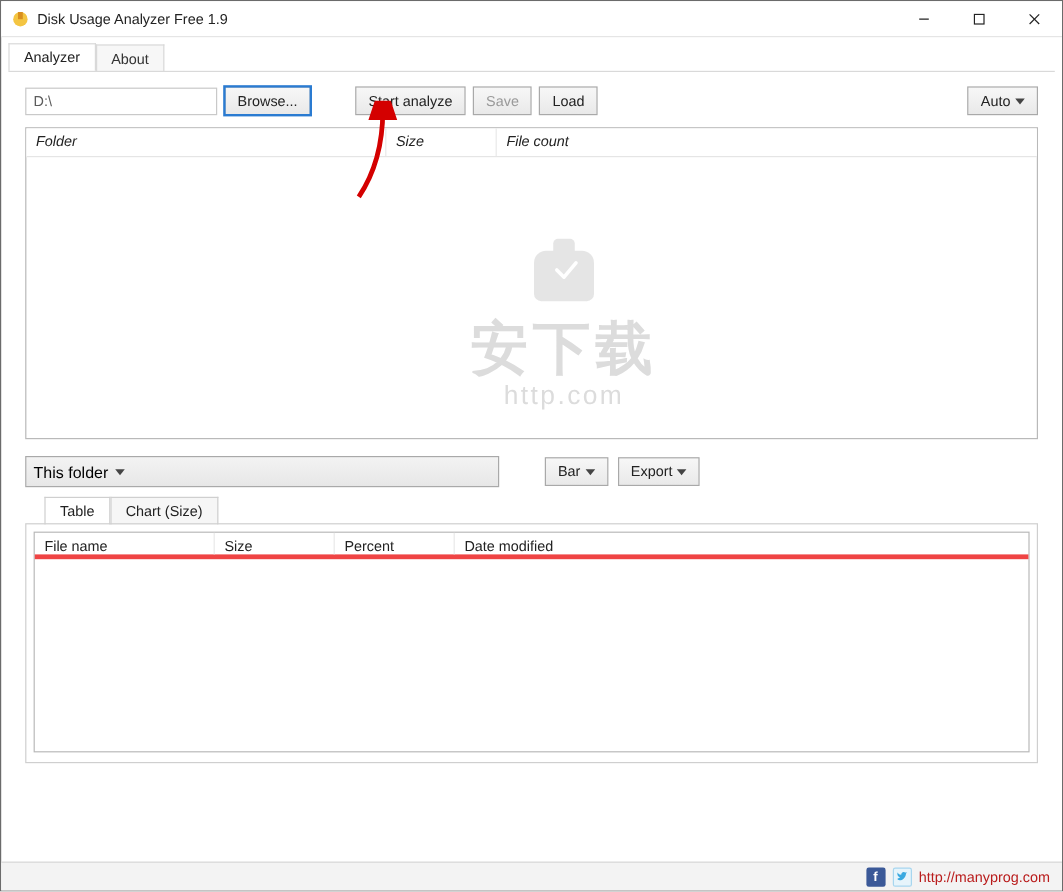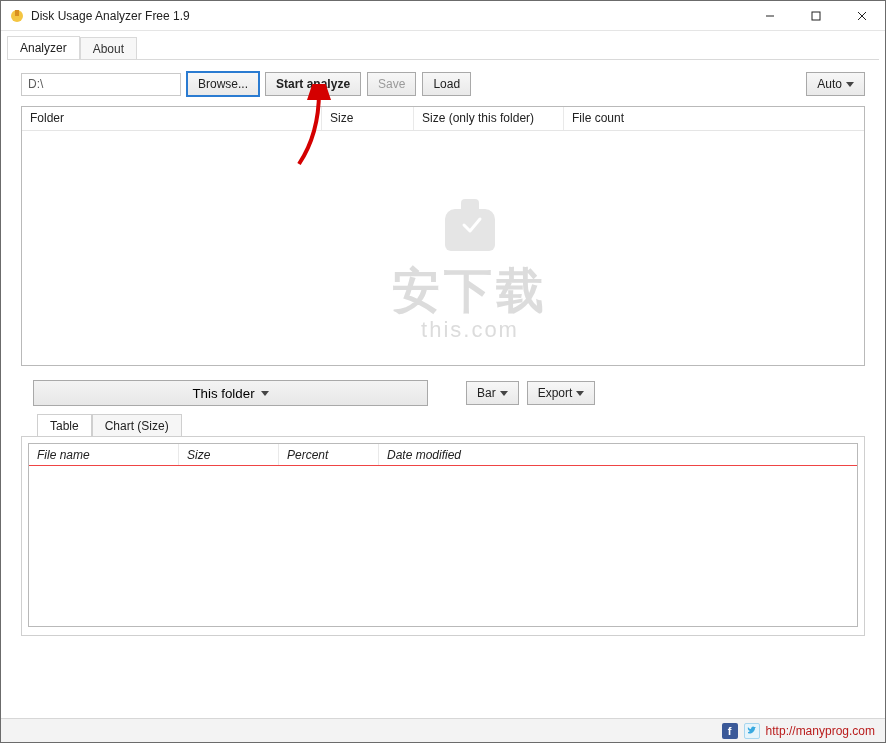--- a/index.html
+++ b/index.html
@@ -77,40 +77,41 @@
   .btn {
     height: 24px;
     padding: 0 10px;
     background: linear-gradient(#f7f7f7,#e9e9e9);
     border: 1px solid #a9a9a9;
     font-size: 12px;
     display: inline-flex; align-items: center; gap: 4px;
     color: #222;
   }
   .btn.focus { outline: 2px solid #2a7bd1; outline-offset: -1px; }
-  .btn.bold { font-weight: 700; }
+  .btn.bold { font-weight: 400; margin-left: 31px; }
   .btn.disabled { color: #9a9a9a; }
   .caret {
     width: 0; height: 0;
     border-left: 4px solid transparent;
     border-right: 4px solid transparent;
     border-top: 5px solid #444;
     display: inline-block;
   }
   
   .tree {
     border: 1px solid #b9b9b9;
     height: 260px;
     position: relative;
   }
   .tree-head {
     display: flex;
     height: 24px;
     background: #fff;
     border-bottom: 1px solid #e5e5e5;
+    font-style: italic;
   }
   .th {
     padding: 4px 8px;
     font-size: 12px;
     border-right: 1px solid #e9e9e9;
     color: #222;
   }
   .tree-body { position: relative; height: calc(100% - 24px); }
   .watermark {
     position: absolute;
@@ -134,23 +135,22 @@
   
   .midrow {
     display: flex; align-items: center; gap: 8px;
     margin: 14px 0 8px 0;
   }
   .bigbtn {
     flex: 0 0 395px;
     height: 26px;
     background: linear-gradient(#f3f3f3,#e7e7e7);
     border: 1px solid #a9a9a9;
-    display: flex; align-items: center; justify-content: center;
+    display: flex; align-items: center; justify-content: flex-start;
     gap: 6px;
-    margin-left: 12px;
   }
   
   .ltabs { display: flex; padding-left: 16px; }
   .ltab {
     padding: 4px 12px;
     border: 1px solid #cfcfcf;
     border-bottom: none;
     font-size: 12px;
     background: #fff;
   }
@@ -160,22 +160,21 @@
     height: 184px;
   }
   .lower-outer {
     border: 1px solid #cfcfcf;
     padding: 6px;
     margin-top: -1px;
     height: 200px;
   }
   .lower-head {
     display: flex; height: 22px;
-    border-bottom: 1px solid #ef4444;
-    font-style: italic;
+    border-bottom: 4px solid #ef4444;
   }
   
   .status {
     height: 24px;
     border-top: 1px solid #d7d7d7;
     display: flex; align-items: center; justify-content: flex-end;
     padding: 0 10px; gap: 6px;
     background: #f3f3f3;
   }
   .status a { color: #b91c1c; text-decoration: none; font-size: 12px; }
@@ -232,32 +231,31 @@
       <button class="btn">
         <span>Auto</span>
         <span class="caret"></span>
       </button>
     </div>
 
     <div class="tree">
       <div class="tree-head">
         <div class="th" style="width:300px">Folder</div>
         <div class="th" style="width:92px">Size</div>
-        <div class="th" style="width:150px">Size (only this folder)</div>
         <div class="th" style="width:80px;border-right:none">File count</div>
       </div>
       <div class="tree-body">
         <div class="watermark">
           <svg width="70" height="64" viewBox="0 0 70 64" style="display:block;margin:0 auto 4px auto">
             <path d="M20 18 h30 a10 10 0 0 1 10 10 v26 a6 6 0 0 1 -6 6 h-38 a6 6 0 0 1 -6 -6 v-26 a10 10 0 0 1 10 -10 z" fill="#e3e3e3"></path>
             <rect x="26" y="8" width="18" height="14" rx="4" fill="#e3e3e3"></rect>
             <path d="M29 34 l6 6 l10 -12" fill="none" stroke="#fff" stroke-width="3" stroke-linecap="round" stroke-linejoin="round"></path>
           </svg>
           <div class="zh">安下载</div>
-          <div class="dom">this.com</div>
+          <div class="dom">http.com</div>
         </div>
       </div>
     </div>
 
     <div class="midrow">
       <button class="bigbtn">
         <span>This folder</span>
         <span class="caret"></span>
       </button>
       <span style="width:22px"></span>

